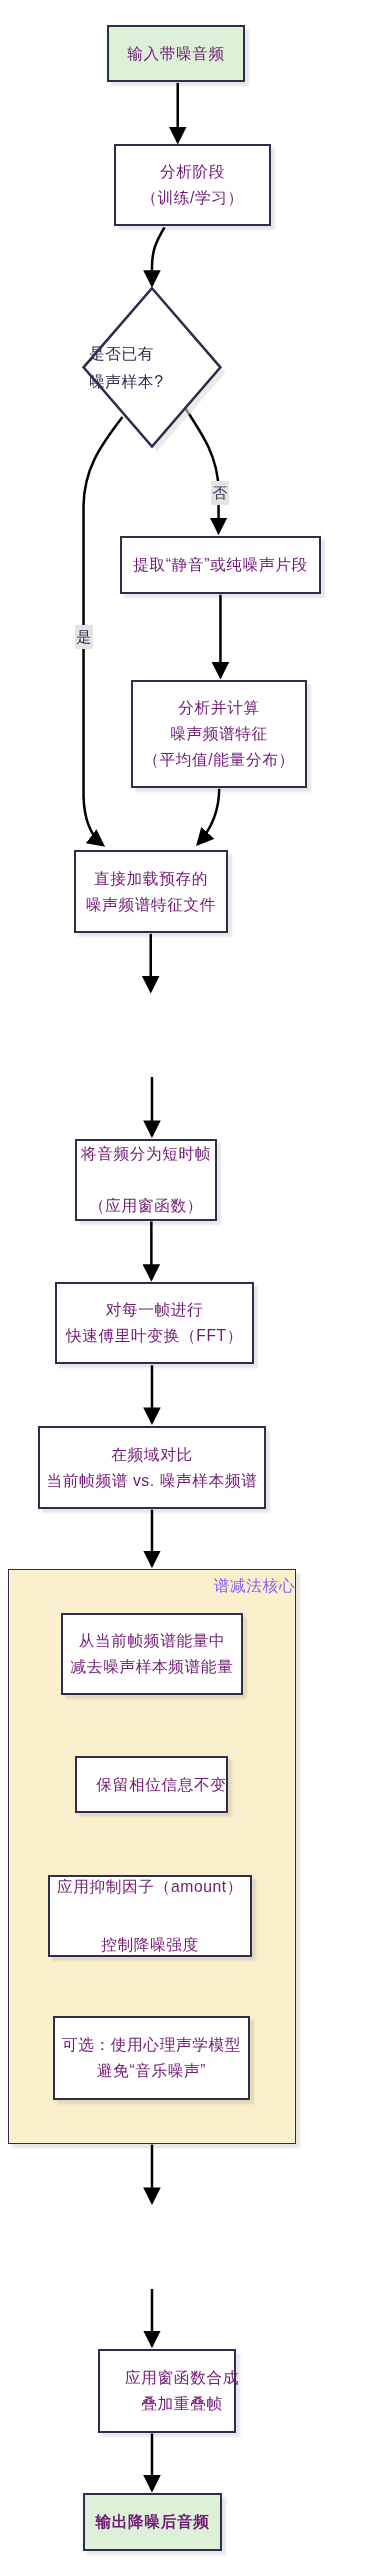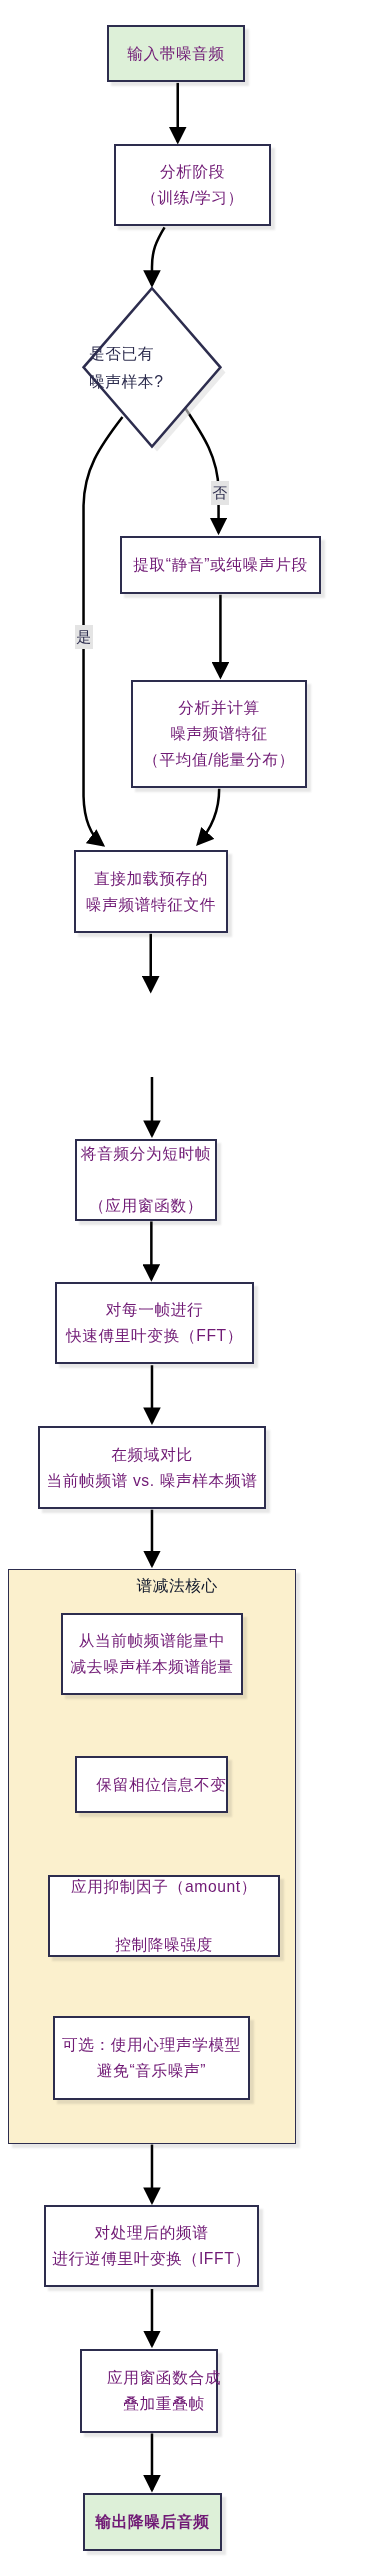--- a/index.html
+++ b/index.html
@@ -40,22 +40,22 @@
     left:8.2px;top:1569px;width:288px;height:575px;
     box-sizing:border-box;
     background:#fbf0cd;
     border:1.9px solid #2d2d4e;
     z-index:1;
     box-shadow:3.8px 4.4px 1.9px rgba(60,60,60,0.12);
   }
   .sg-title{
     position:absolute;
     left:50px;top:3.1px;right:0;
-    text-align:center;
-    color:#0f172a;
+    text-align:right;
+    color:#8b5cf6;
     font-size:15.7px;line-height:25px;
     letter-spacing:0.6px;
   }
   #diamond-label{
     position:absolute;left:89px;top:330px;width:126px;height:75px;
     display:flex;flex-direction:column;align-items:flex-start;justify-content:center;
     color:#2d2d4e;font-size:15.7px;line-height:28px;letter-spacing:0.6px;
     text-align:center;z-index:2;
   }
   
@@ -63,24 +63,24 @@
   #n-analysis     {left:102px;top:144px; width:157px;height:82px;margin-left:12px;}
   #n-extract      {left:120px;top:536px; width:201px;height:58px;}
   #n-compute      {left:131px;top:680px;width:176px;height:108px;}
   #n-load         {left:74px;top:850px;width:154px;height:83px;}
   #n-denoise      {left:90px;top:994px;width:124px;height:82px;}
   #n-frame        {left:75px;top:1139px;width:142px;height:82px;justify-content:space-between;}
   #n-fft          {left:55px; top:1282px;width:199px;height:82px;}
   #n-compare      {left:38px; top:1426px;width:228px;height:83px;}
   #n-subtract     {left:61px; top:1613px;width:182px;height:82px;}
   #n-phase        {left:75px;top:1756px;width:153px;height:57px;padding-left:20px;}
-  #n-suppress     {left:48px; top:1875px;width:232px;height:82px;gap:32px;}
+  #n-suppress     {left:48px; top:1875px;width:204px;height:82px;gap:32px;}
   #n-psycho       {left:53px; top:2016px;width:197px;height:84px;}
   #n-ifft         {left:44px; top:2205px;width:215px;height:82px;}
-  #n-overlap      {left:80px;top:2349px;width:138px;height:84px;padding-left:30px;}
+  #n-overlap      {left:98px;top:2349px;width:138px;height:84px;padding-left:30px;}
   #n-output       {left:83px;top:2493px;width:139px;height:58px;font-weight:bold;}
   #lbl-no {left:211px;top:481px;}
   #lbl-yes{left:75px;top:625px;}
 </style>
 </head>
 <body>
 
 <div id="canvas">
 
   <svg id="edges" width="390" height="2576" viewBox="0 0 621 4102" xmlns="http://www.w3.org/2000/svg">
@@ -179,24 +179,20 @@
   <div class="node" id="n-suppress">
     <span>应用抑制因子（amount）</span>
     <span>控制降噪强度</span>
   </div>
 
   <div class="node" id="n-psycho">
     <span>可选：使用心理声学模型</span>
     <span>避免“音乐噪声”</span>
   </div>
 
-  <div class="node" id="n-ifft">
-    <span>对处理后的频谱</span>
-    <span>进行逆傅里叶变换（IFFT）</span>
-  </div>
 
   <div class="node" id="n-overlap">
     <span>应用窗函数合成</span>
     <span>叠加重叠帧</span>
   </div>
 
   <div class="node terminal" id="n-output">
     <span>输出降噪后音频</span>
   </div>
 

